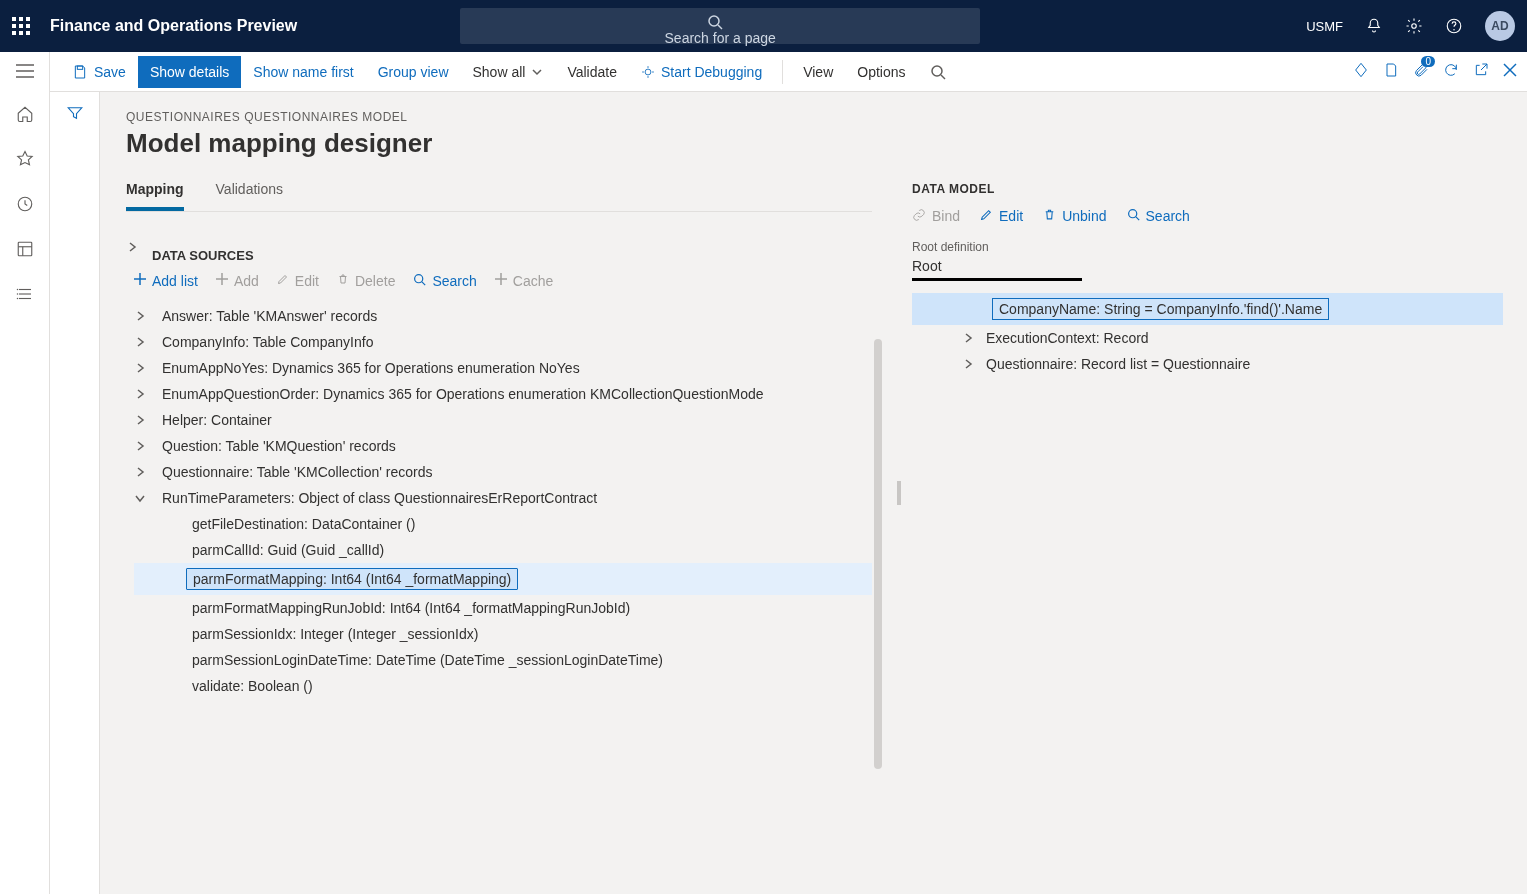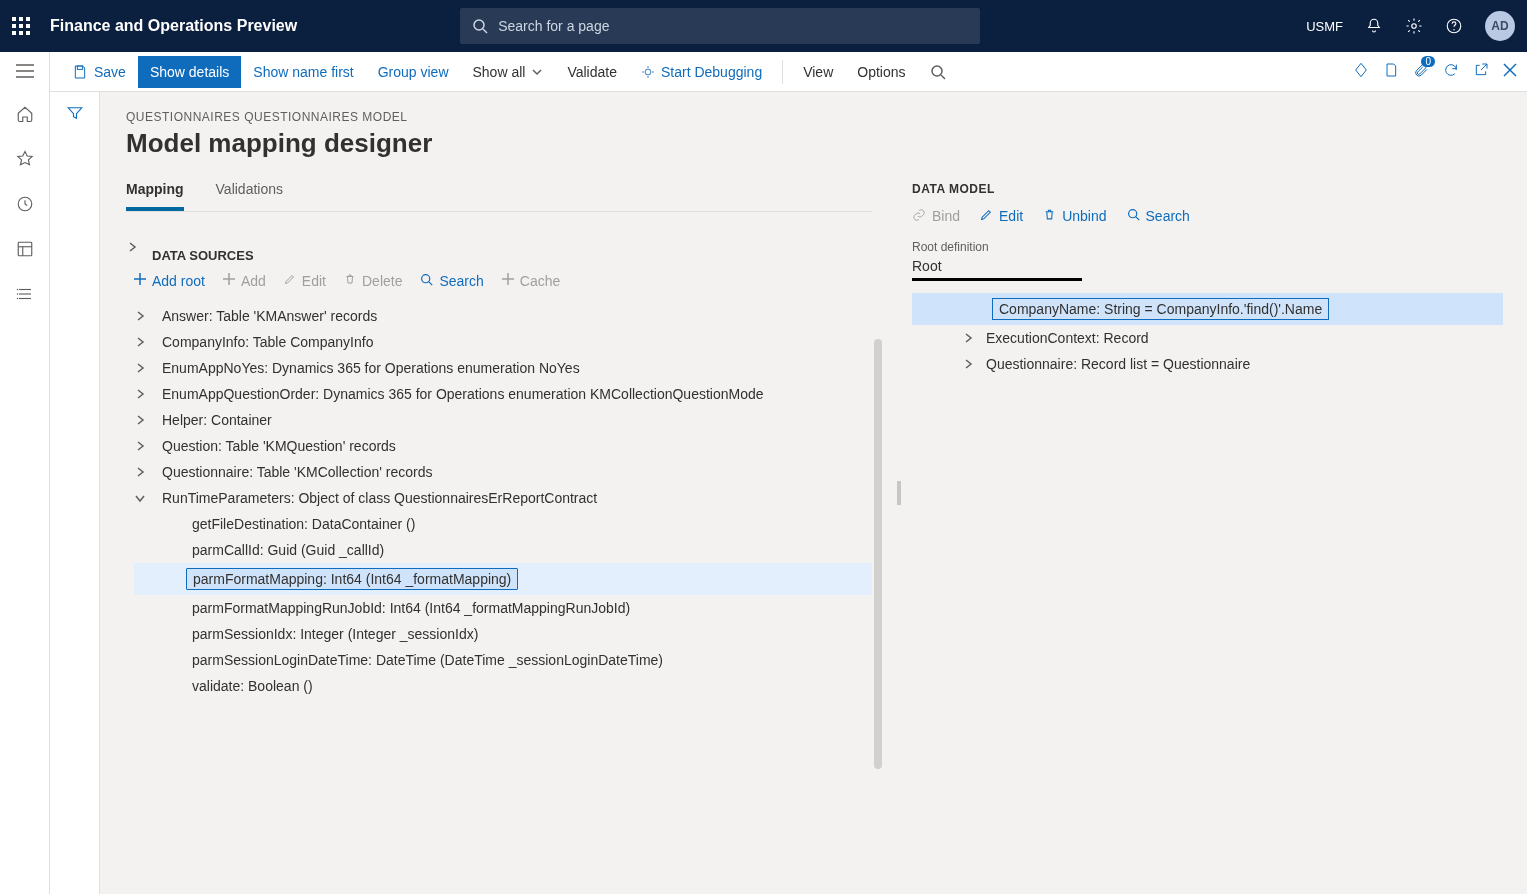--- a/index.html
+++ b/index.html
@@ -3,21 +3,21 @@
 <meta charset="utf-8">
 <style>
 * { margin: 0; padding: 0; box-sizing: border-box; }
 body { font-family: "Segoe UI", -apple-system, Arial, sans-serif; font-size: 14px; color: #323130; background: #f3f2f1; width: 1527px; height: 894px; overflow: hidden; }
 
 
 .top-header { height: 52px; background: #0b1f3f; display: flex; align-items: center; color: #fff; padding: 0 12px; }
 .waffle { display: grid; grid-template-columns: repeat(3, 4px); grid-template-rows: repeat(3, 4px); gap: 3px; margin-right: 20px; cursor: pointer; }
 .waffle span { background: #fff; width: 4px; height: 4px; }
 .app-title { font-size: 16px; font-weight: 600; }
-.search-bar { margin-left: auto; margin-right: auto; width: 520px; height: 36px; background: rgba(255,255,255,.12); border-radius: 2px; display: flex; align-items: center; padding: 6px 12px; color: #cdd6e2; }
+.search-bar { margin-left: auto; margin-right: auto; width: 520px; height: 36px; background: rgba(255,255,255,.12); border-radius: 2px; display: flex; align-items: center; padding: 6px 12px; color: #cdd6e2; flex-direction: column; }
 .search-bar svg { margin-right: 10px; }
 .header-right { display: flex; align-items: center; gap: 22px; margin-left: auto; }
 .company-badge { font-size: 13px; }
 .hdr-icon { cursor: pointer; display: flex; align-items: center; color:#fff; }
 .avatar { width: 30px; height: 30px; border-radius: 50%; background: #b9c9e4; color: #3b4a61; display: flex; align-items: center; justify-content: center; font-size: 12px; font-weight: 600; }
 
 
 .layout { display: flex; height: calc(100% - 52px); }
 .nav-rail { width: 50px; background: #fff; border-right: 1px solid #e1dfdd; display: flex; flex-direction: column; align-items: center; padding-top: 12px; gap: 24px; }
 .nav-rail .rail-item { cursor: pointer; color: #605e5c; }
@@ -264,21 +264,21 @@
               </span>
             <div class="panel-title">DATA SOURCES</div>
           </div>
 
           <div class="panel-toolbar">
             <span class="pt-btn blue">
                 <svg width="12" height="12" viewBox="0 0 12 12">
                   <line x1="6" y1="0" x2="6" y2="12" stroke="#0f6cbd" stroke-width="1.5"></line>
                   <line x1="0" y1="6" x2="12" y2="6" stroke="#0f6cbd" stroke-width="1.5"></line>
                 </svg>
-                <span>Add root</span>
+                <span>Add list</span>
               </span>
             <span class="pt-btn muted">
                 <svg width="12" height="12" viewBox="0 0 12 12">
                   <line x1="6" y1="0" x2="6" y2="12" stroke="#a19f9d" stroke-width="1.5"></line>
                   <line x1="0" y1="6" x2="12" y2="6" stroke="#a19f9d" stroke-width="1.5"></line>
                 </svg>
                 <span>Add</span>
               </span>
             <span class="pt-btn muted">
                 <svg width="12" height="12" viewBox="0 0 24 24" fill="none">

